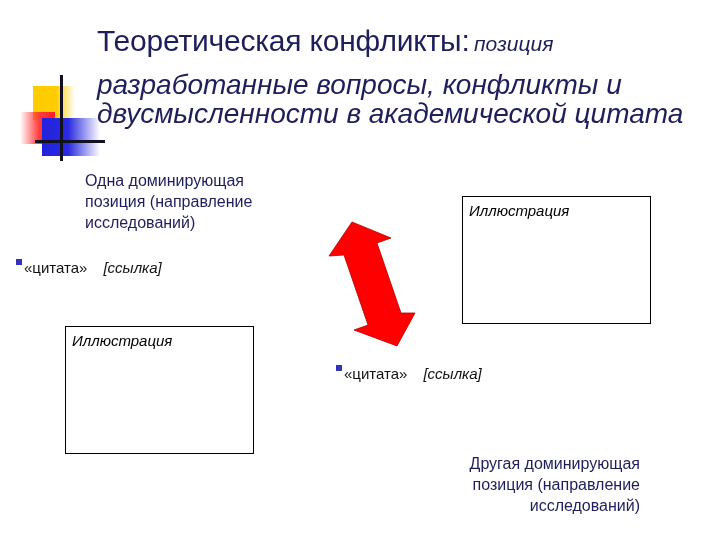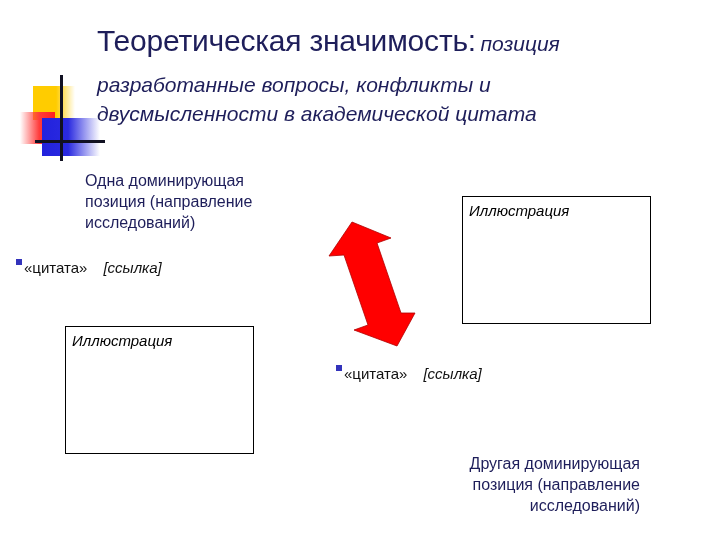--- a/index.html
+++ b/index.html
@@ -19,21 +19,21 @@
     .sq-blue { left: 42px; top: 118px; width: 58px; height: 38px;
       background: linear-gradient(to right, #2222dd 0%, #2a2ae0 45%, rgba(40,40,224,0) 100%); }
     .ln-v { left: 60px; top: 75px; width: 3px; height: 86px; background: #111122; }
     .ln-h { left: 35px; top: 140px; width: 70px; height: 3px; background: #111122; }
 
     
     .title-block { left: 97px; top: 24px; width: 610px; color: #1e1e5a; }
     .title-main { font-size: 30px; letter-spacing: -0.2px; }
     .title-italic { font-size: 21px; font-style: italic; }
     .subtitle { left: 97px; top: 70px; width: 600px; color: #1e1e5a;
-      font-size: 21px; font-style: italic; line-height: 29px; }
+      font-size: 28px; font-style: italic; line-height: 29px; }
 
     .position-text { color: #1e1e5a; font-size: 16px; line-height: 21px; }
     .pos1 { left: 85px; top: 170px; width: 240px; }
     .pos2 { left: 400px; top: 453px; width: 240px; text-align: right; }
 
     .quote { color: #111; font-size: 15px; display: flex; white-space: nowrap; }
     .quote .bullet { width: 6px; height: 6px; background: #3333bb; margin-right: 2px; display: inline-block; }
     .quote .ref { font-style: italic; margin-left: 16px; }
     .q1 { left: 16px; top: 259px; }
     .q2 { left: 336px; top: 365px; }
@@ -50,21 +50,21 @@
 
 <div class="abs logo">
   <div class="abs sq-yellow"></div>
   <div class="abs sq-red"></div>
   <div class="abs sq-blue"></div>
   <div class="abs ln-v"></div>
   <div class="abs ln-h"></div>
 </div>
 
 <div class="abs title-block">
-  <span class="title-main">Теоретическая значимость:</span>
+  <span class="title-main">Теоретическая конфликты:</span>
   <span class="title-italic">позиция</span>
 </div>
 <div class="abs subtitle">
   <div>разработанные вопросы, конфликты и</div>
   <div>двусмысленности в академической цитата</div>
 </div>
 
 <div class="abs position-text pos1">
   <div>Одна доминирующая</div>
   <div>позиция (направление</div>

